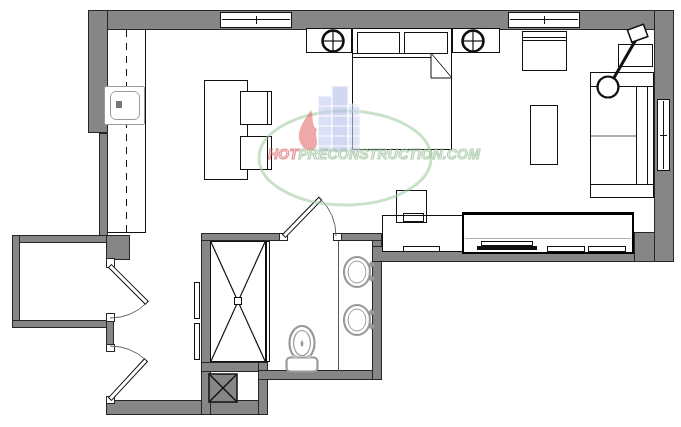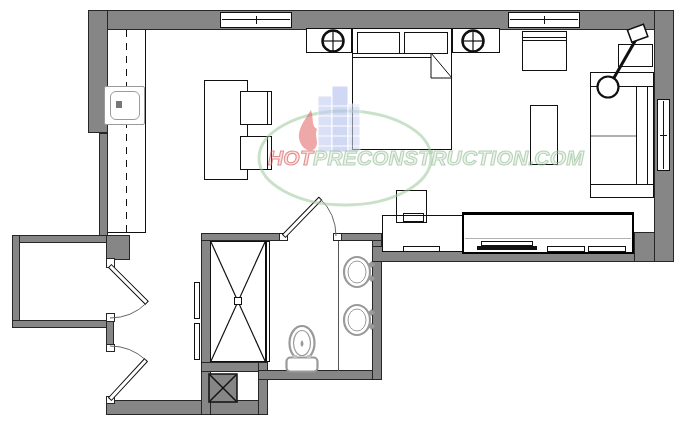--- a/index.html
+++ b/index.html
@@ -14,21 +14,21 @@
   .win.v::after{content:"";position:absolute;top:50%;left:20%;right:20%;border-top:1px solid #101010;}
   .fw{position:absolute;background:#fff;border:1px solid #101010;box-sizing:border-box;z-index:3;}
   .ft{position:absolute;background:transparent;border:1px solid #101010;box-sizing:border-box;z-index:4;}
   .gf{position:absolute;background:#fff;border:1px solid #9a9a9a;box-sizing:border-box;z-index:3;}
   .ln{position:absolute;background:#101010;z-index:4;}
   .gln{position:absolute;background:#b0b0b0;z-index:4;}
   .dash{position:absolute;width:1px;z-index:3;
         background-image:repeating-linear-gradient(180deg,#101010 0 7px,transparent 7px 13px);}
   #overlay{position:absolute;left:0;top:0;z-index:6;pointer-events:none;}
   #wmlayer{position:absolute;left:0;top:0;z-index:9;pointer-events:none;}
-  .wm-text{position:absolute;left:268px;top:146px;font-size:21px;font-weight:bold;font-style:italic;
+  .wm-text{position:absolute;left:268px;top:146px;font-size:14px;font-weight:bold;font-style:italic;
            letter-spacing:.2px;white-space:nowrap;z-index:10;opacity:.8;}
   .wm-text .g{color:rgba(190,214,190,.35);-webkit-text-stroke:1.1px rgba(145,188,145,.8);}
   .wm-text .r{color:rgba(238,160,160,.35);-webkit-text-stroke:1.1px rgba(214,84,84,.8);}
   .console{position:absolute;background:#fff;border:2px solid #000;border-top-width:3px;box-sizing:border-box;z-index:3;}
 </style>
 </head>
 <body>
 
 <div id="stage">
 

